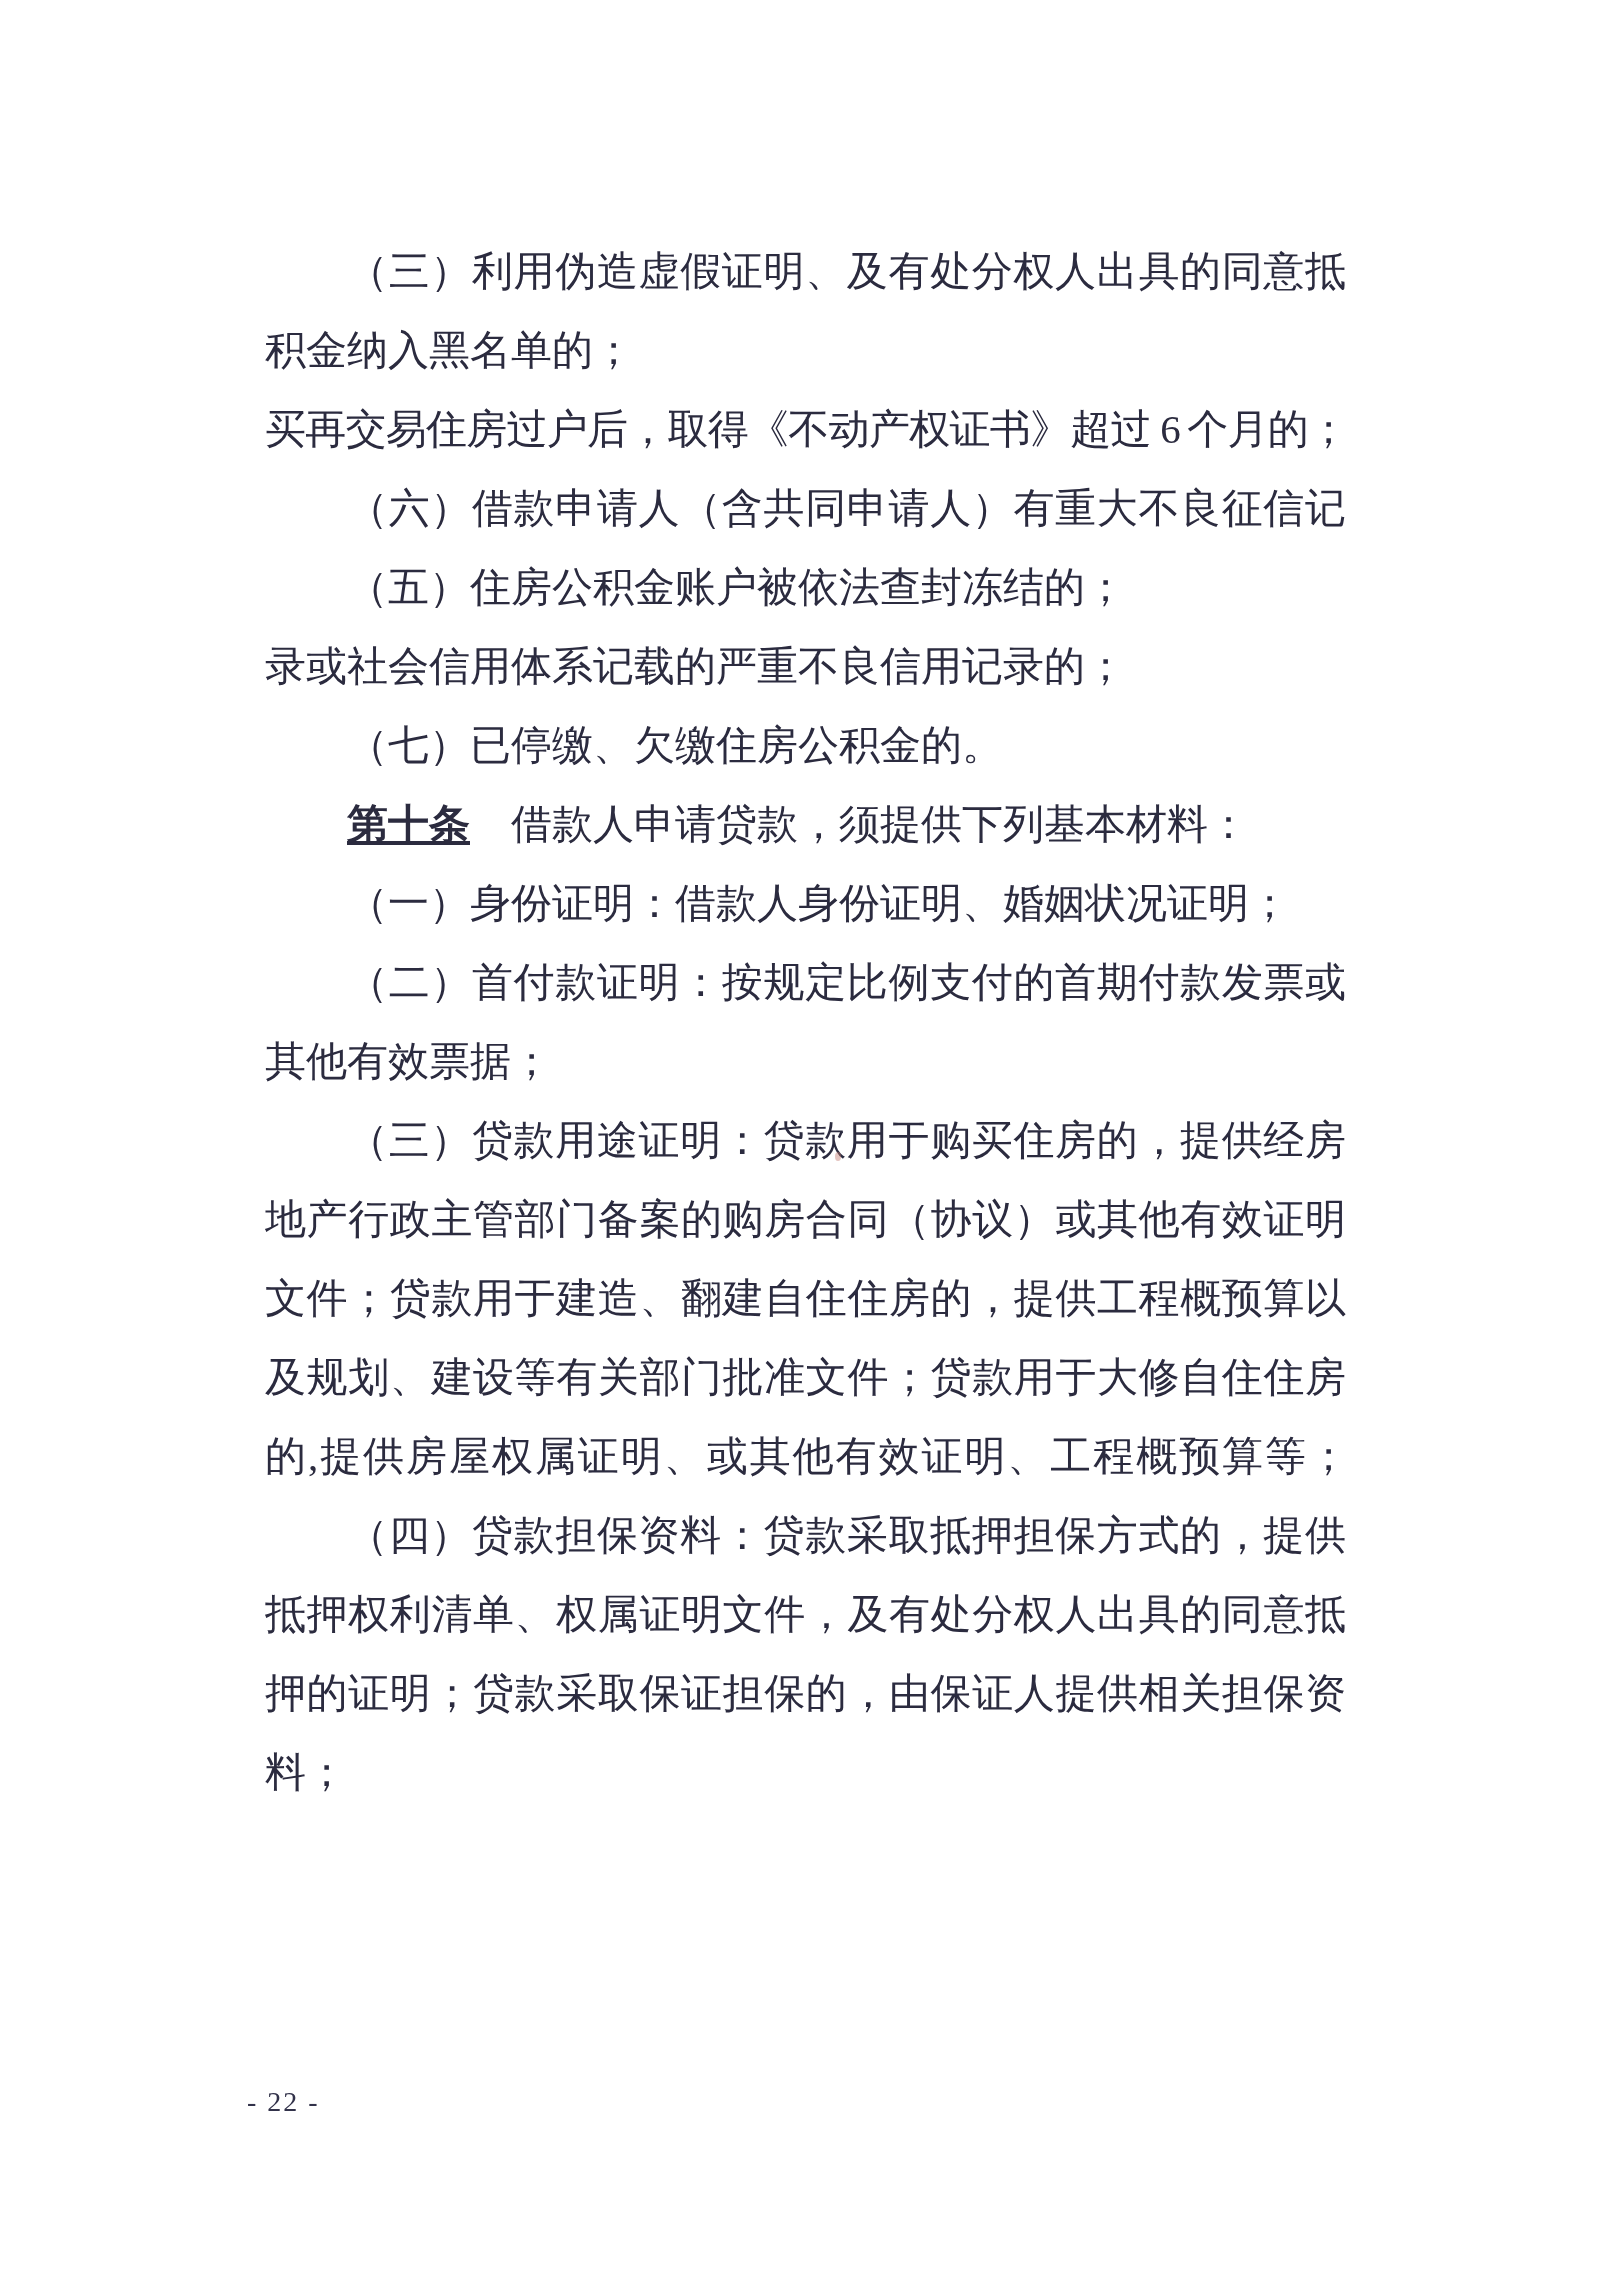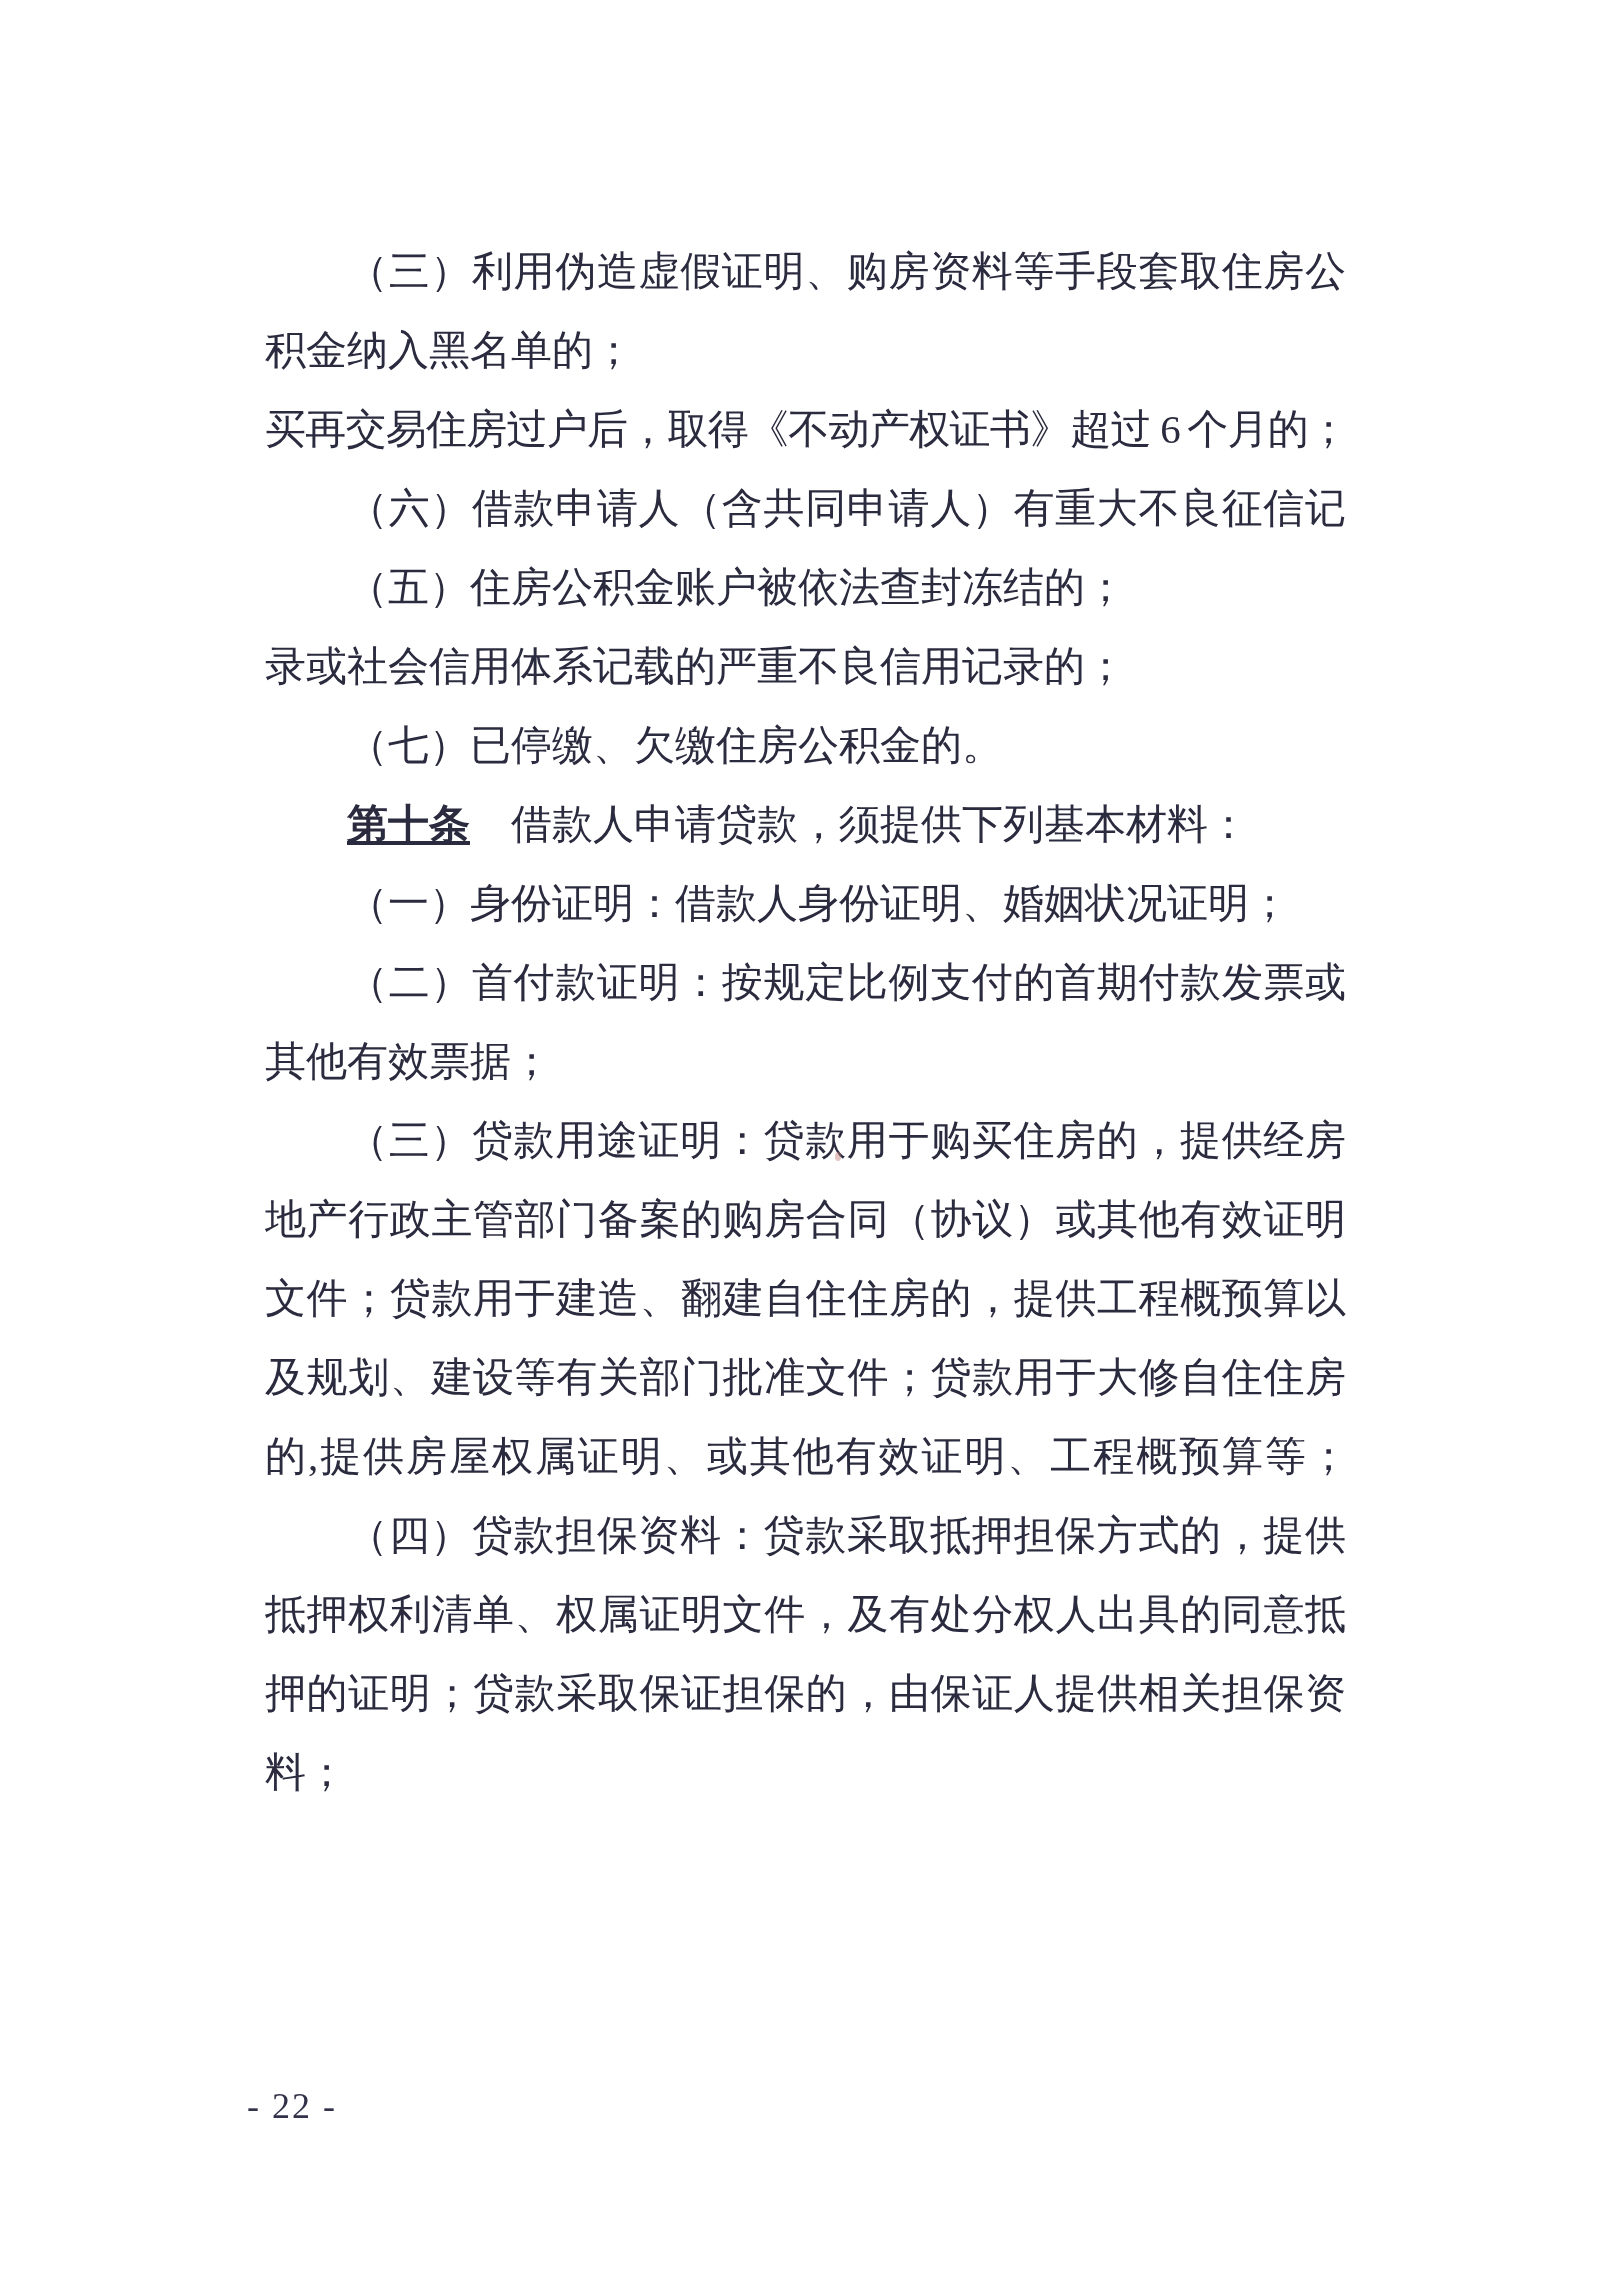--- a/index.html
+++ b/index.html
@@ -27,39 +27,39 @@
     text-align:justify;
     text-align-last:justify;
     text-justify:inter-character;
   }
   .line.indent{ text-indent:82px; }
   .line.tight{ letter-spacing:-3px; }
   .art-no{ font-weight:600; margin-right:1em;text-decoration:underline; }
   .footer{
     position:absolute;
     left:247px;top:2085px;
-    font-size:36px;
+    font-size:28px;
     letter-spacing:2px;
     color:#32324a;
     line-height:1.2;
   }
   .speck{
     position:absolute;
     left:835px;top:1152px;
     width:6px;height:9px;
     border-radius:50%;
     background:rgba(195,125,115,0.45);
   }
 </style>
 </head>
 <body>
 
 <div class="page">
   <div class="textblock">
-    <div class="line indent full">（三）利用伪造虚假证明、购房资料等手段套取住房公</div>
+    <div class="line indent full">（三）利用伪造虚假证明、及有处分权人出具的同意抵</div>
     <div class="line">积金纳入黑名单的；</div>
     <div class="line full tight">买再交易住房过户后，取得《不动产权证书》超过 6 个月的；</div>
     <div class="line indent full">（六）借款申请人（含共同申请人）有重大不良征信记</div>
     <div class="line indent">（五）住房公积金账户被依法查封冻结的；</div>
     <div class="line">录或社会信用体系记载的严重不良信用记录的；</div>
     <div class="line indent">（七）已停缴、欠缴住房公积金的。</div>
     <div class="line indent">
       <span class="art-no">第十条</span><span>借款人申请贷款，须提供下列基本材料：</span>
     </div>
     <div class="line indent">（一）身份证明：借款人身份证明、婚姻状况证明；</div>

